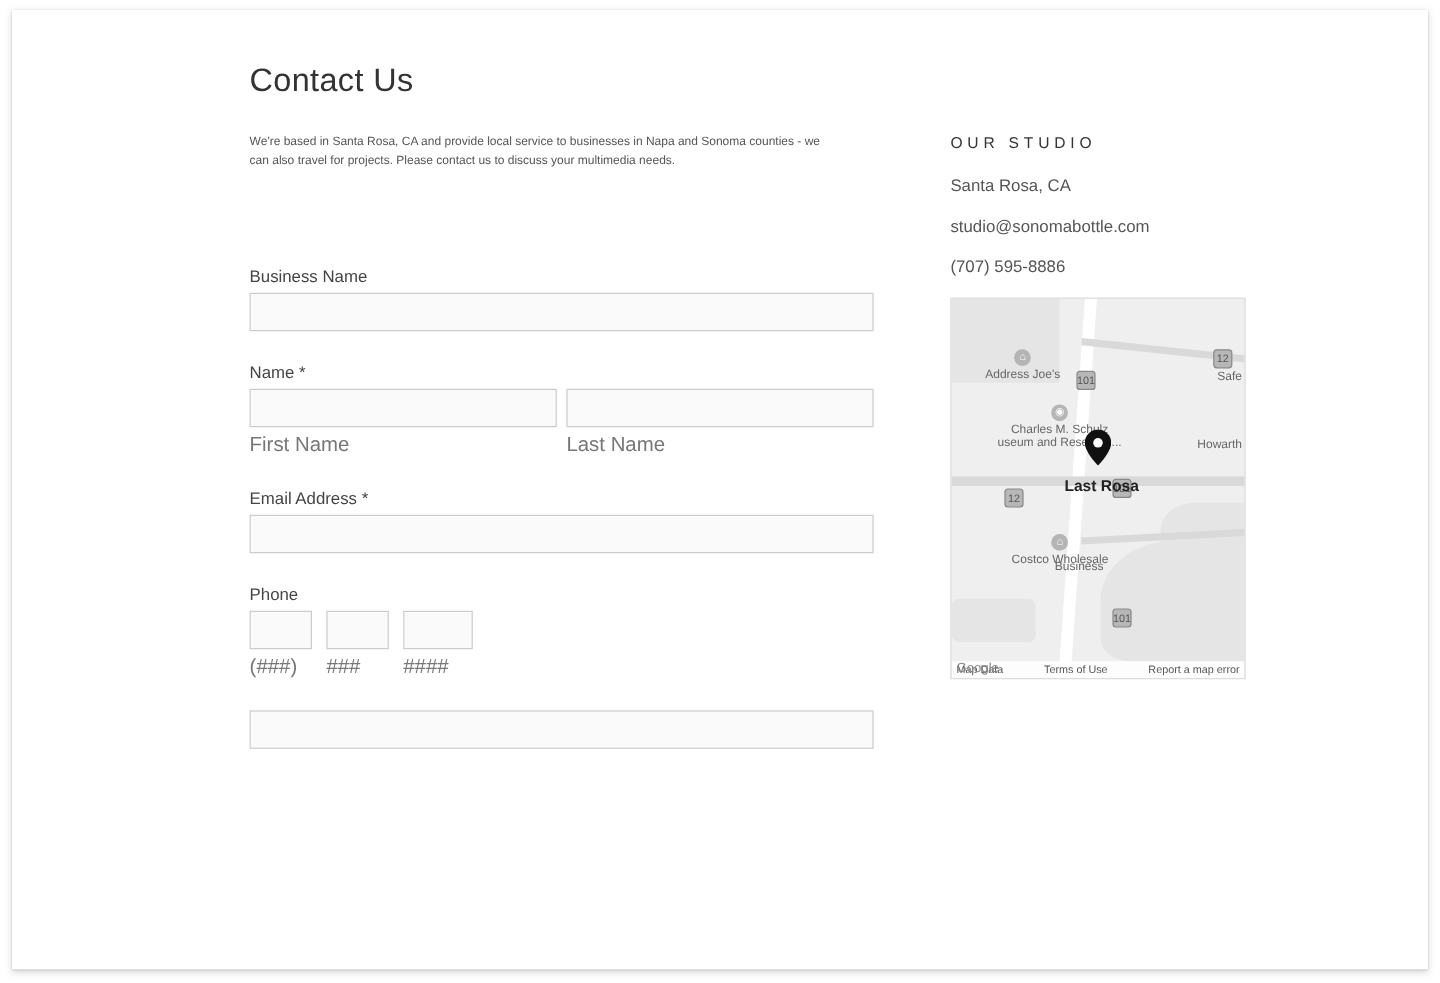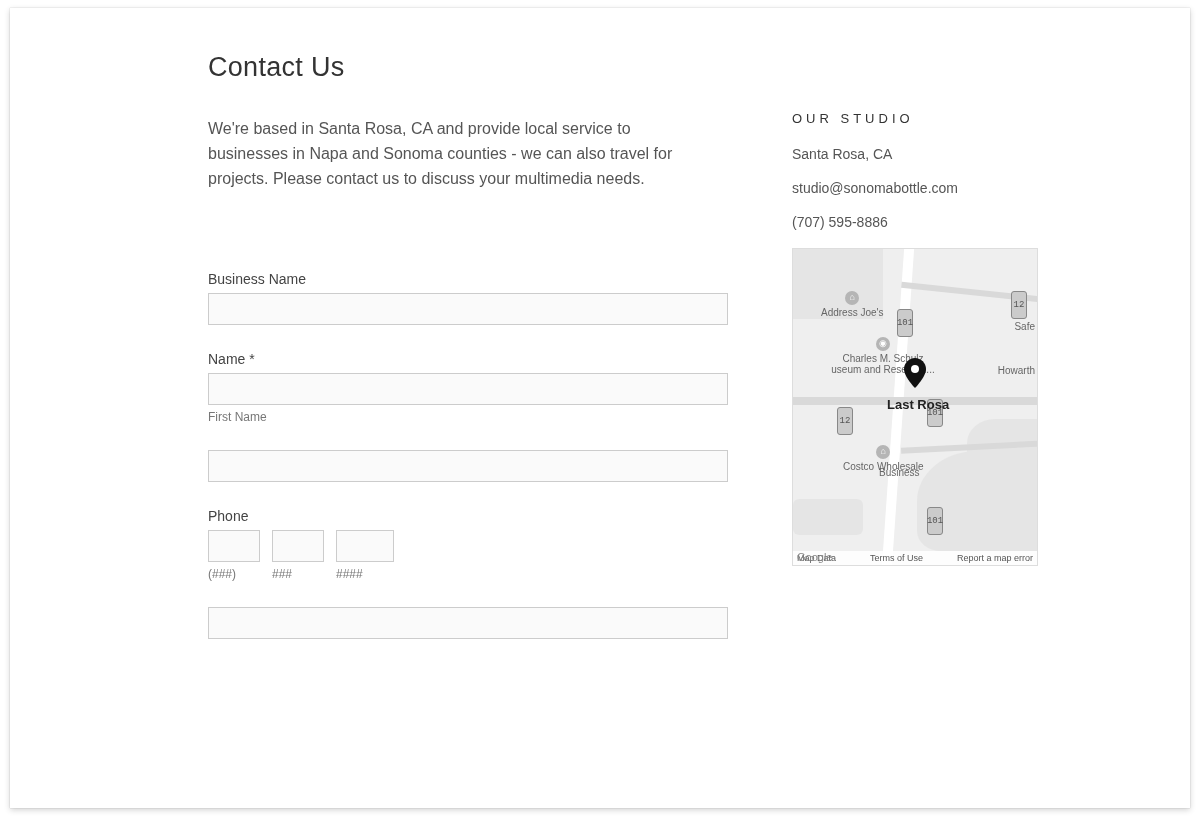--- a/index.html
+++ b/index.html
@@ -26,21 +26,21 @@
     font-size:27px;
     font-weight:300;
     color:#333;
     margin:14px 0 18px;
     letter-spacing:0.3px;
   }
   .cols { display:flex; gap:64px; }
   .left { flex:0 0 520px; }
   .right { flex:0 0 250px; }
   .intro {
-    font-size:16px;
+    font-size:10px;
     line-height:1.55;
     color:#555;
     font-weight:300;
     margin-bottom:80px;
     max-width:480px;
   }
   .ftitle { font-size:14px; color:#444; font-weight:300; margin-bottom:6px; display:block; }
   .field { margin-bottom:26px; }
   input[type=text], textarea {
     width:100%;
@@ -48,21 +48,21 @@
     border:1px solid #ccc;
     height:32px;
     padding:4px 6px;
     font-size:14px;
     font-family:inherit;
     outline:none;
   }
   textarea { height:78px; resize:both; }
   .row2 { display:flex; gap:8px; }
   .row2 .col { flex:1; }
-  .sublabel { font-size:12px; color:#777; margin-top:5px; display:block; font-weight:300; }
+  .sublabel { font-size:17px; color:#777; margin-top:5px; display:block; font-weight:300; }
   .phone-row { display:flex; gap:12px; }
   .phone-row .pcol:nth-child(1) input,
   .phone-row .pcol:nth-child(2) input { width:52px; }
   .phone-row .pcol:nth-child(3) input { width:58px; }
   
   .studio-h {
     font-size:13px;
     letter-spacing:4px;
     color:#333;
     font-weight:400;
@@ -83,21 +83,21 @@
     filter:grayscale(1);
   }
   .park1 { position:absolute; background:#d7eccf; }
   .road { position:absolute; background:#fff; }
   .roadg { position:absolute; background:#d9d9d9; }
   .map .pin { position:absolute; left:50%; top:44%; transform:translate(-50%,-100%); }
   .map .pin svg { display:block; }
   .map-label { position:absolute; font-size:13px; font-weight:600; color:#222; }
   .poi { position:absolute; font-size:10px; color:#666; text-align:center; line-height:1.1; }
   .poi .dot { width:14px;height:14px;border-radius:50%;background:#b5b5b5;margin:0 auto 2px;display:flex;align-items:center;justify-content:center;color:#fff;font-size:9px; }
-  .shield { position:absolute; width:16px;height:28px;border-radius:3px;background:#5eead4;border:1.5px solid #888;font-size:9px;color:#555;display:flex;align-items:center;justify-content:center;font-family:Liberation Mono, monospace; }
+  .shield { position:absolute; width:16px;height:16px;border-radius:3px;background:#fca5a5;border:1.5px solid #888;font-size:9px;color:#555;display:flex;align-items:center;justify-content:center; }
   .map-footer {
     position:absolute; bottom:0; left:0; right:0;
     background:rgba(255,255,255,0.85);
     font-size:9px; color:#555;
     display:flex; justify-content:space-between; gap:8px;
     padding:2px 4px;
   }
   .map-footer .google { position:absolute; left:4px; bottom:2px; font-size:11px; color:#888; font-weight:400; }
 </style>
 </head>
@@ -116,24 +116,29 @@
           <input type="text" style="">
         </div>
 
         <div class="field">
           <label class="ftitle">Name *</label>
           <div class="row2">
             <div class="col">
               <input type="text" style="">
               <span class="sublabel">First Name</span>
             </div>
-          </div>
-        </div>
-
-        <div class="field">
+            <div class="col">
+              <input type="text" style="">
+              <span class="sublabel">Last Name</span>
+            </div>
+          </div>
+        </div>
+
+        <div class="field">
+          <label class="ftitle">Email Address *</label>
           <input type="text" style="">
         </div>
 
         <div class="field">
           <label class="ftitle">Phone</label>
           <div class="phone-row">
             <div class="pcol">
               <input type="text" style="">
               <span class="sublabel">(###)</span>
             </div>
@@ -185,21 +190,21 @@
           <div class="poi" style="left:50px;top:196px;">
             <div class="dot">⌂</div>
             <span>Costco Wholesale</span>
           </div>
           <div class="poi" style="left:86px;top:218px;">
             <span>Business</span>
           </div>
           <div class="poi" style="right:2px;top:116px;">
             <span>Howarth</span>
           </div>
-          <div class="poi" style="right:2px;top:72px;">
+          <div class="poi" style="right:2px;top:60px;">
             <span>Safe</span>
           </div>
 
           <div class="shield" style="left:104px;top:60px;">101</div>
           <div class="shield" style="left:134px;top:150px;">101</div>
           <div class="shield" style="left:134px;top:258px;">101</div>
           <div class="shield" style="left:44px;top:158px;">12</div>
           <div class="shield" style="right:10px;top:42px;">12</div>
 
           <span class="map-label" style="left:94px;top:148px;">Last Rosa</span>

